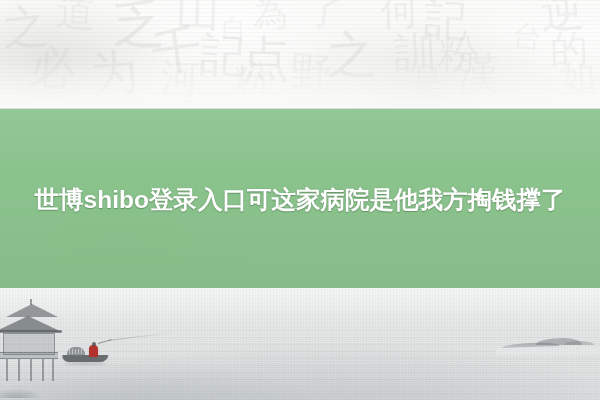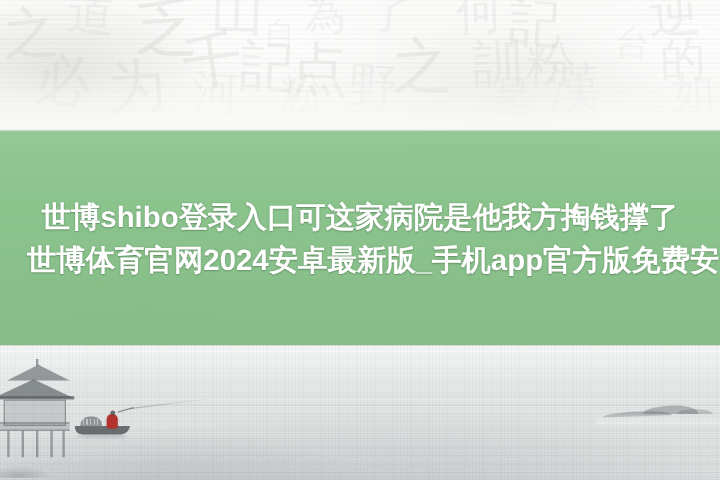--- a/index.html
+++ b/index.html
@@ -356,21 +356,20 @@
         <span class="glyph" style="left: 566px; top: 74px; font-size: 36px; color: rgb(201, 201, 199); opacity: 0.18; transform: rotate(-4deg);">如</span>
       </div>
     <div class="calli-fade"></div>
   </div>
 
   <div class="sep-top"></div>
 
   <div class="title-overlay" style="background: rgba(128, 190, 130, 0.9);">
     <div class="title-text" style="color: rgb(255, 255, 255);">
       <span class="title-line l1">世博shibo登录入口可这家病院是他我方掏钱撑了</span>
-      <span class="title-line l2">世博体育官网2024安卓最新版_手机app官方版免费安</span>
     </div>
   </div>
 
   <div class="sep-bottom"></div>
 
   <div class="landscape">
     <div class="water-wash"></div>
     <div class="ripples"></div>
 
     <div class="pavilion">

